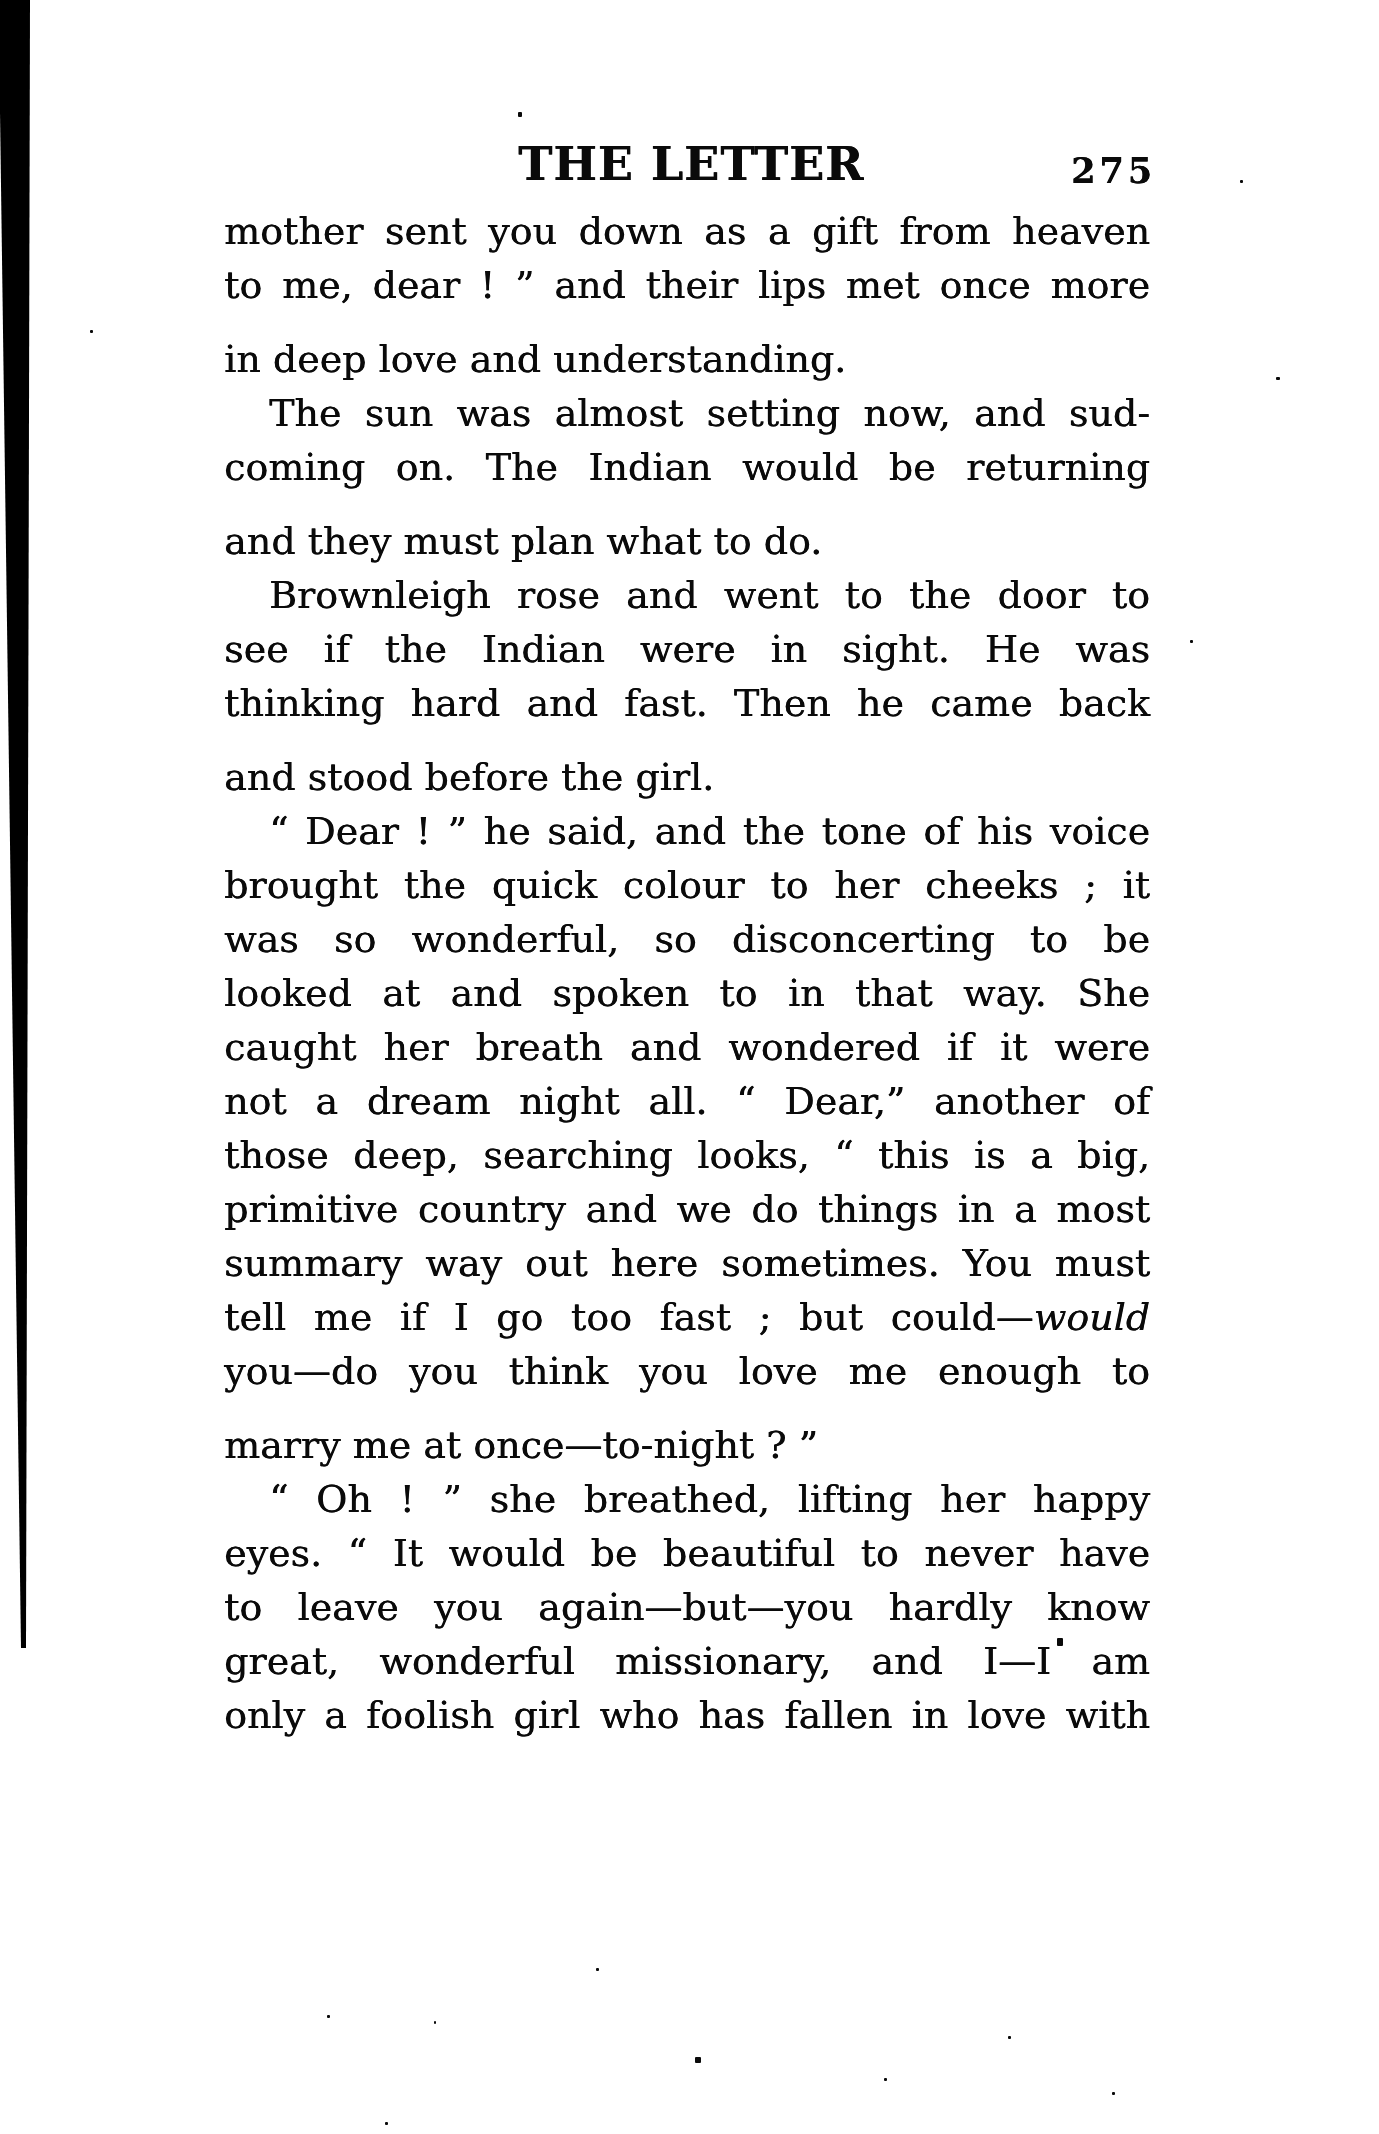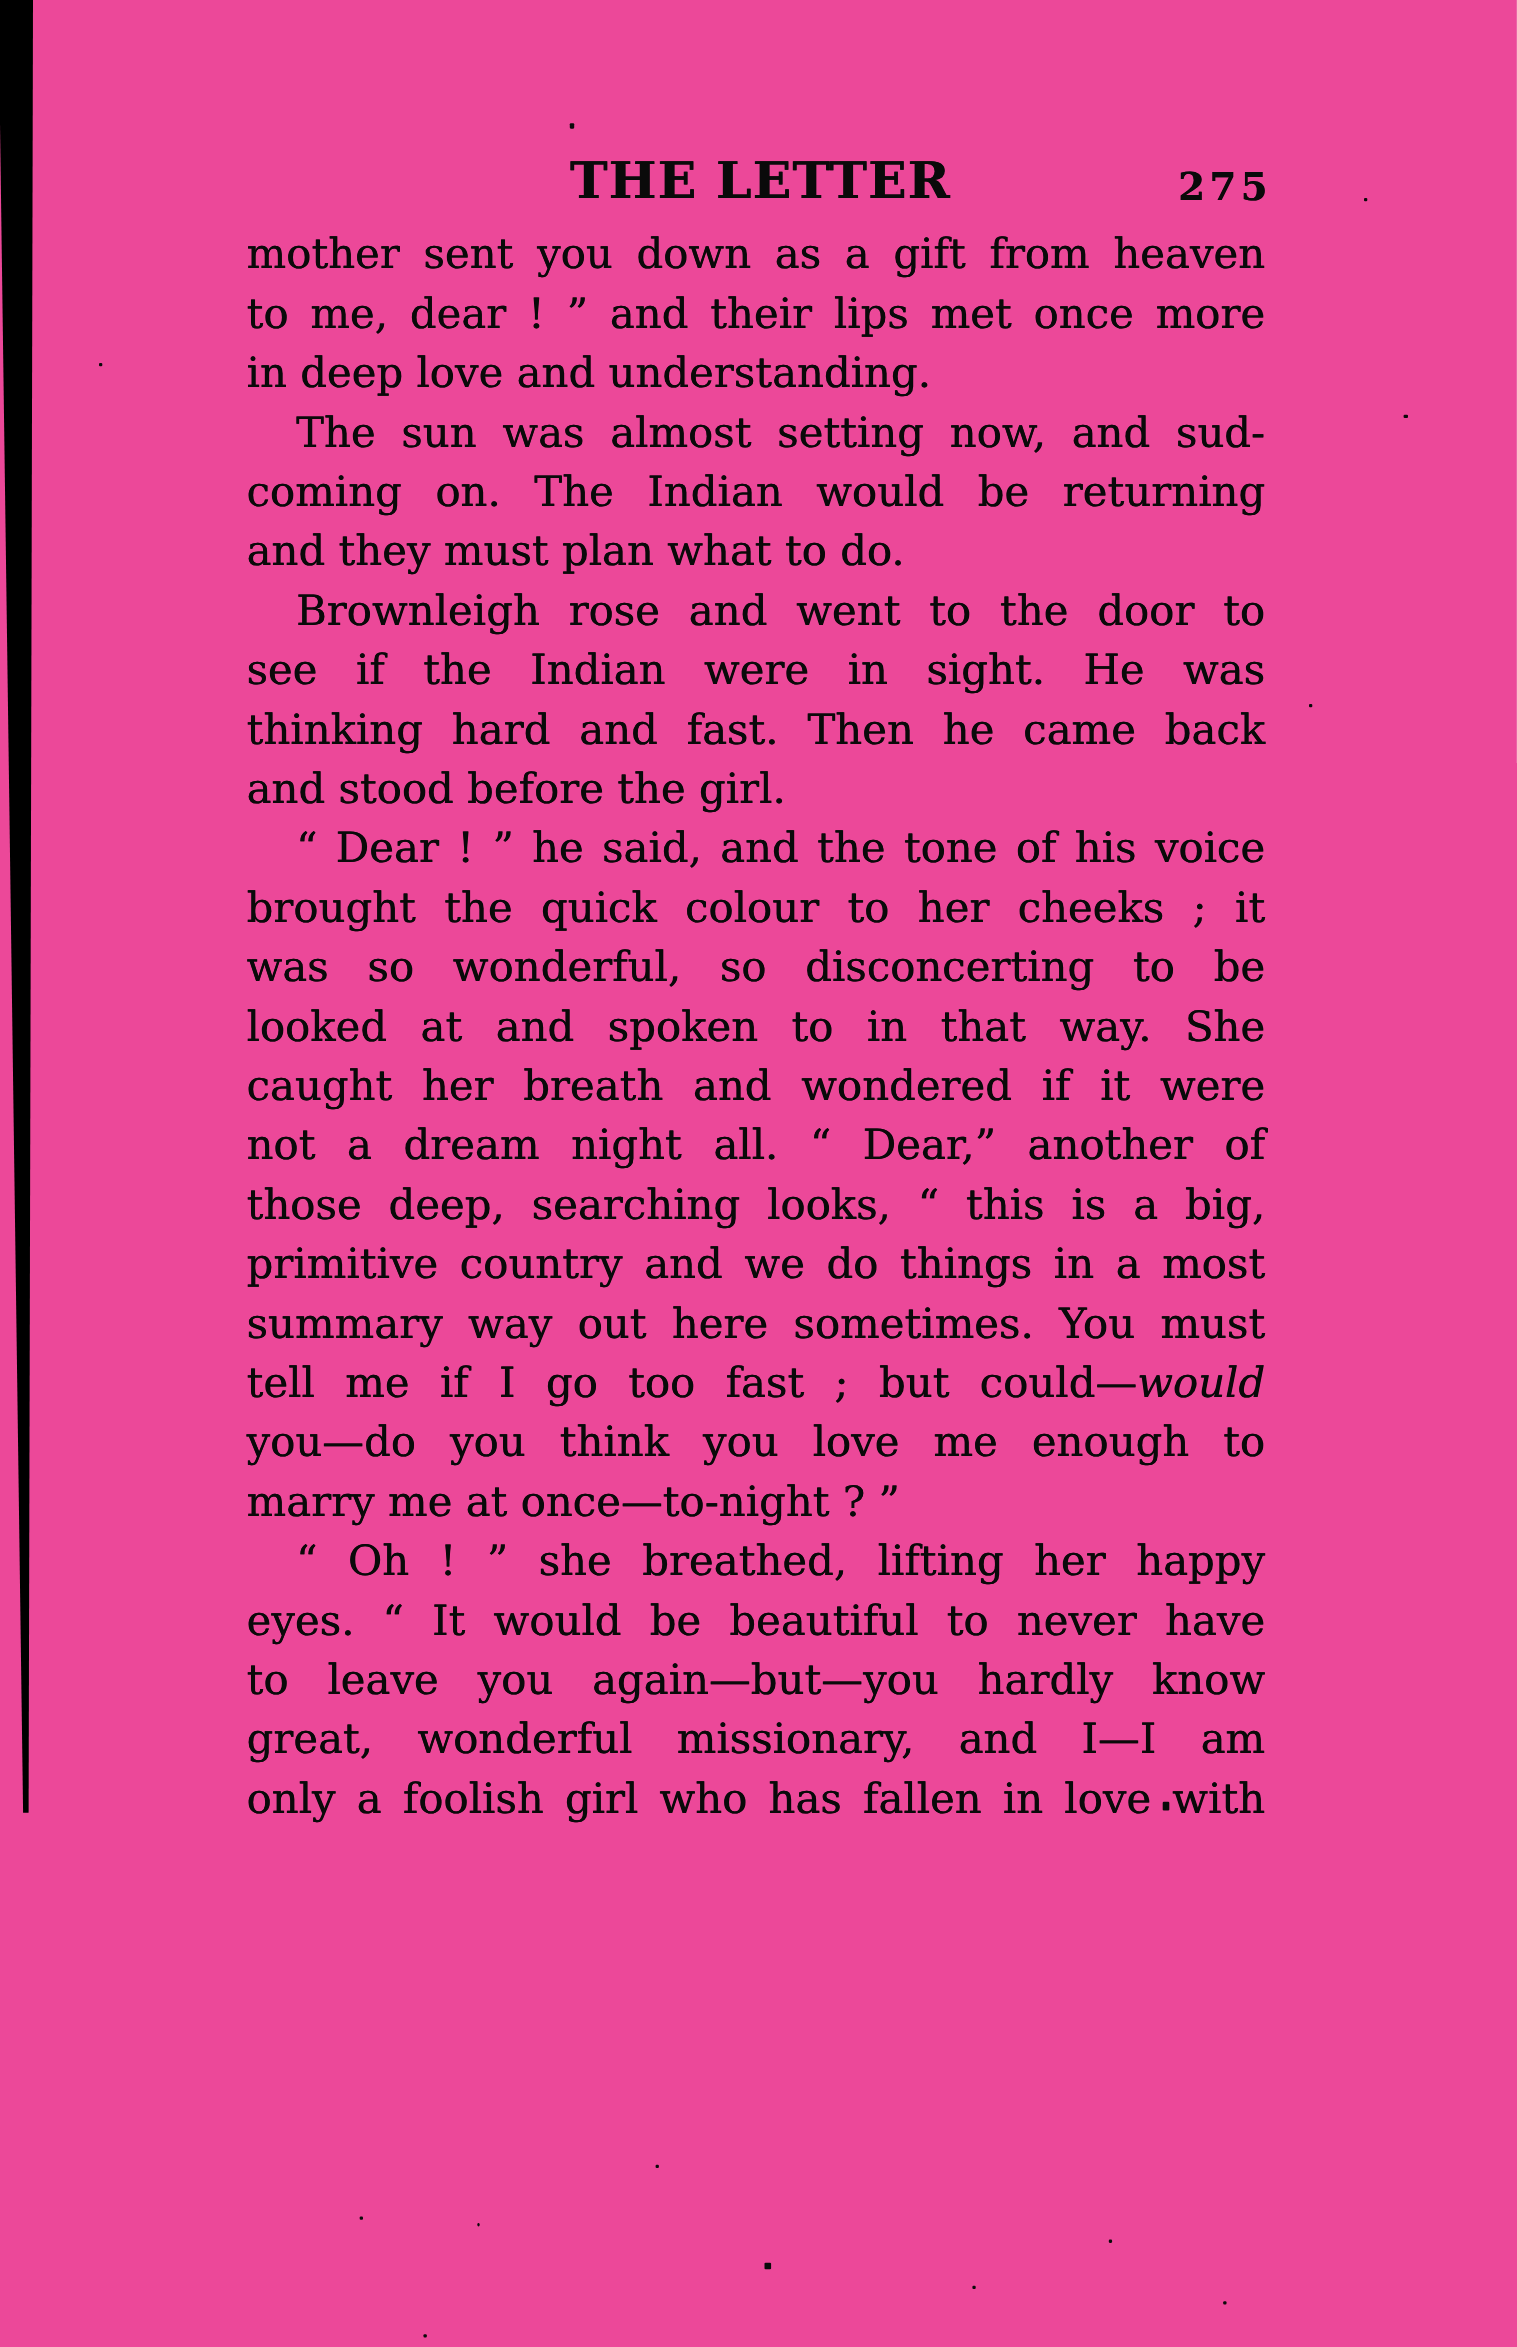--- a/index.html
+++ b/index.html
@@ -1,20 +1,20 @@
 <!DOCTYPE html>
 <html><head>
 <meta charset="utf-8">
 <style>
   html,body { margin:0; padding:0; background:#e8e8e8; }
   .page {
     position: relative;
     width: 1379px;
     height: 2134px;
-    background: #ec4899;
+    background: #ffffff;
     overflow: hidden;
     font-family: "DejaVu Serif", "Liberation Serif", serif;
     color: #0a0a0a;
   }
   .scan-bar {
     position: absolute;
     left: 0; top: 0;
     width: 32px; height: 2134px;
   }
   .head-title {
@@ -42,21 +42,21 @@
     width: 926px;
     font-size: 38px;
     line-height: 54px;
     text-shadow: 0.4px 0 currentColor;
   }
   .line {
     height: 54px;
     text-align: justify;
     text-align-last: justify;
   }
-  .line.short { text-align-last: left; }
+  .line.short { text-align-last: left; margin-top: 20px; }
   .line.indent { text-indent: 45px; }
   .italic { font-style: italic; }
   .speck {
     position: absolute;
     background: #0a0a0a;
     border-radius: 1px;
     display: block;
   }
 </style>
 </head>

